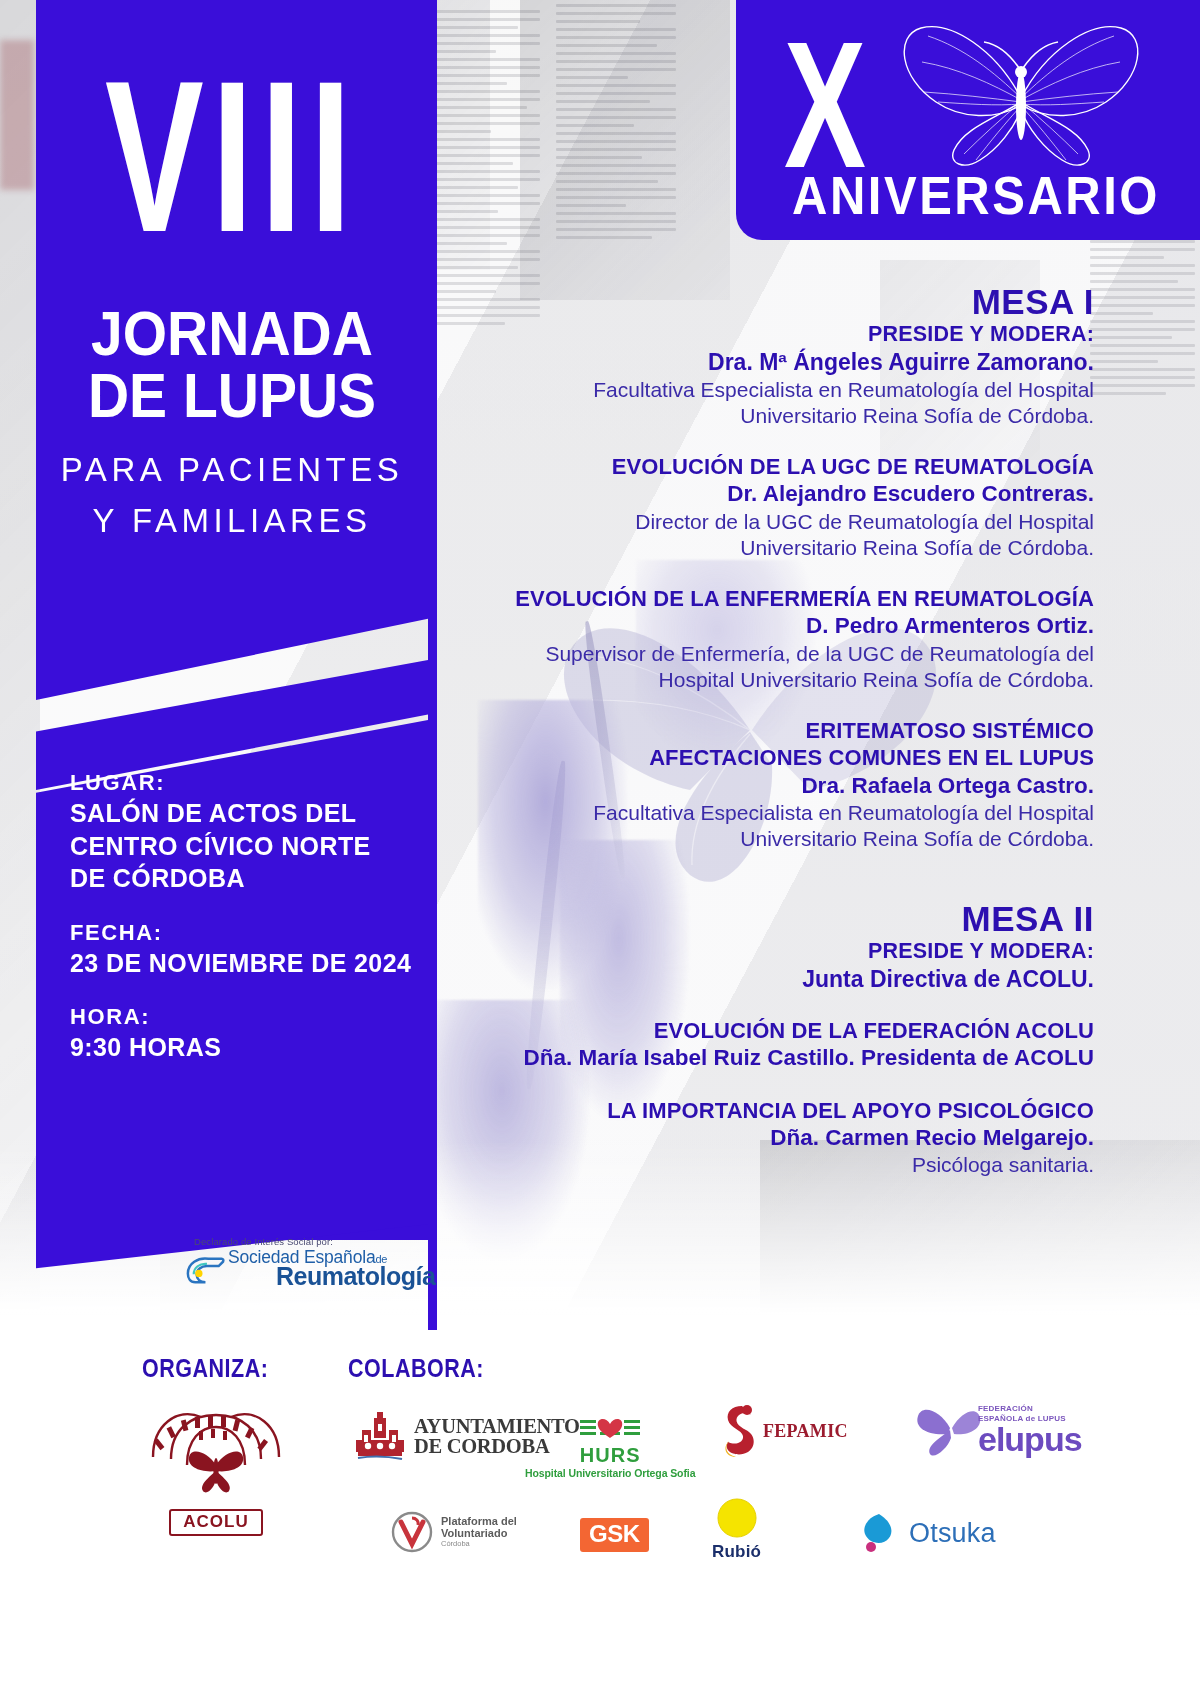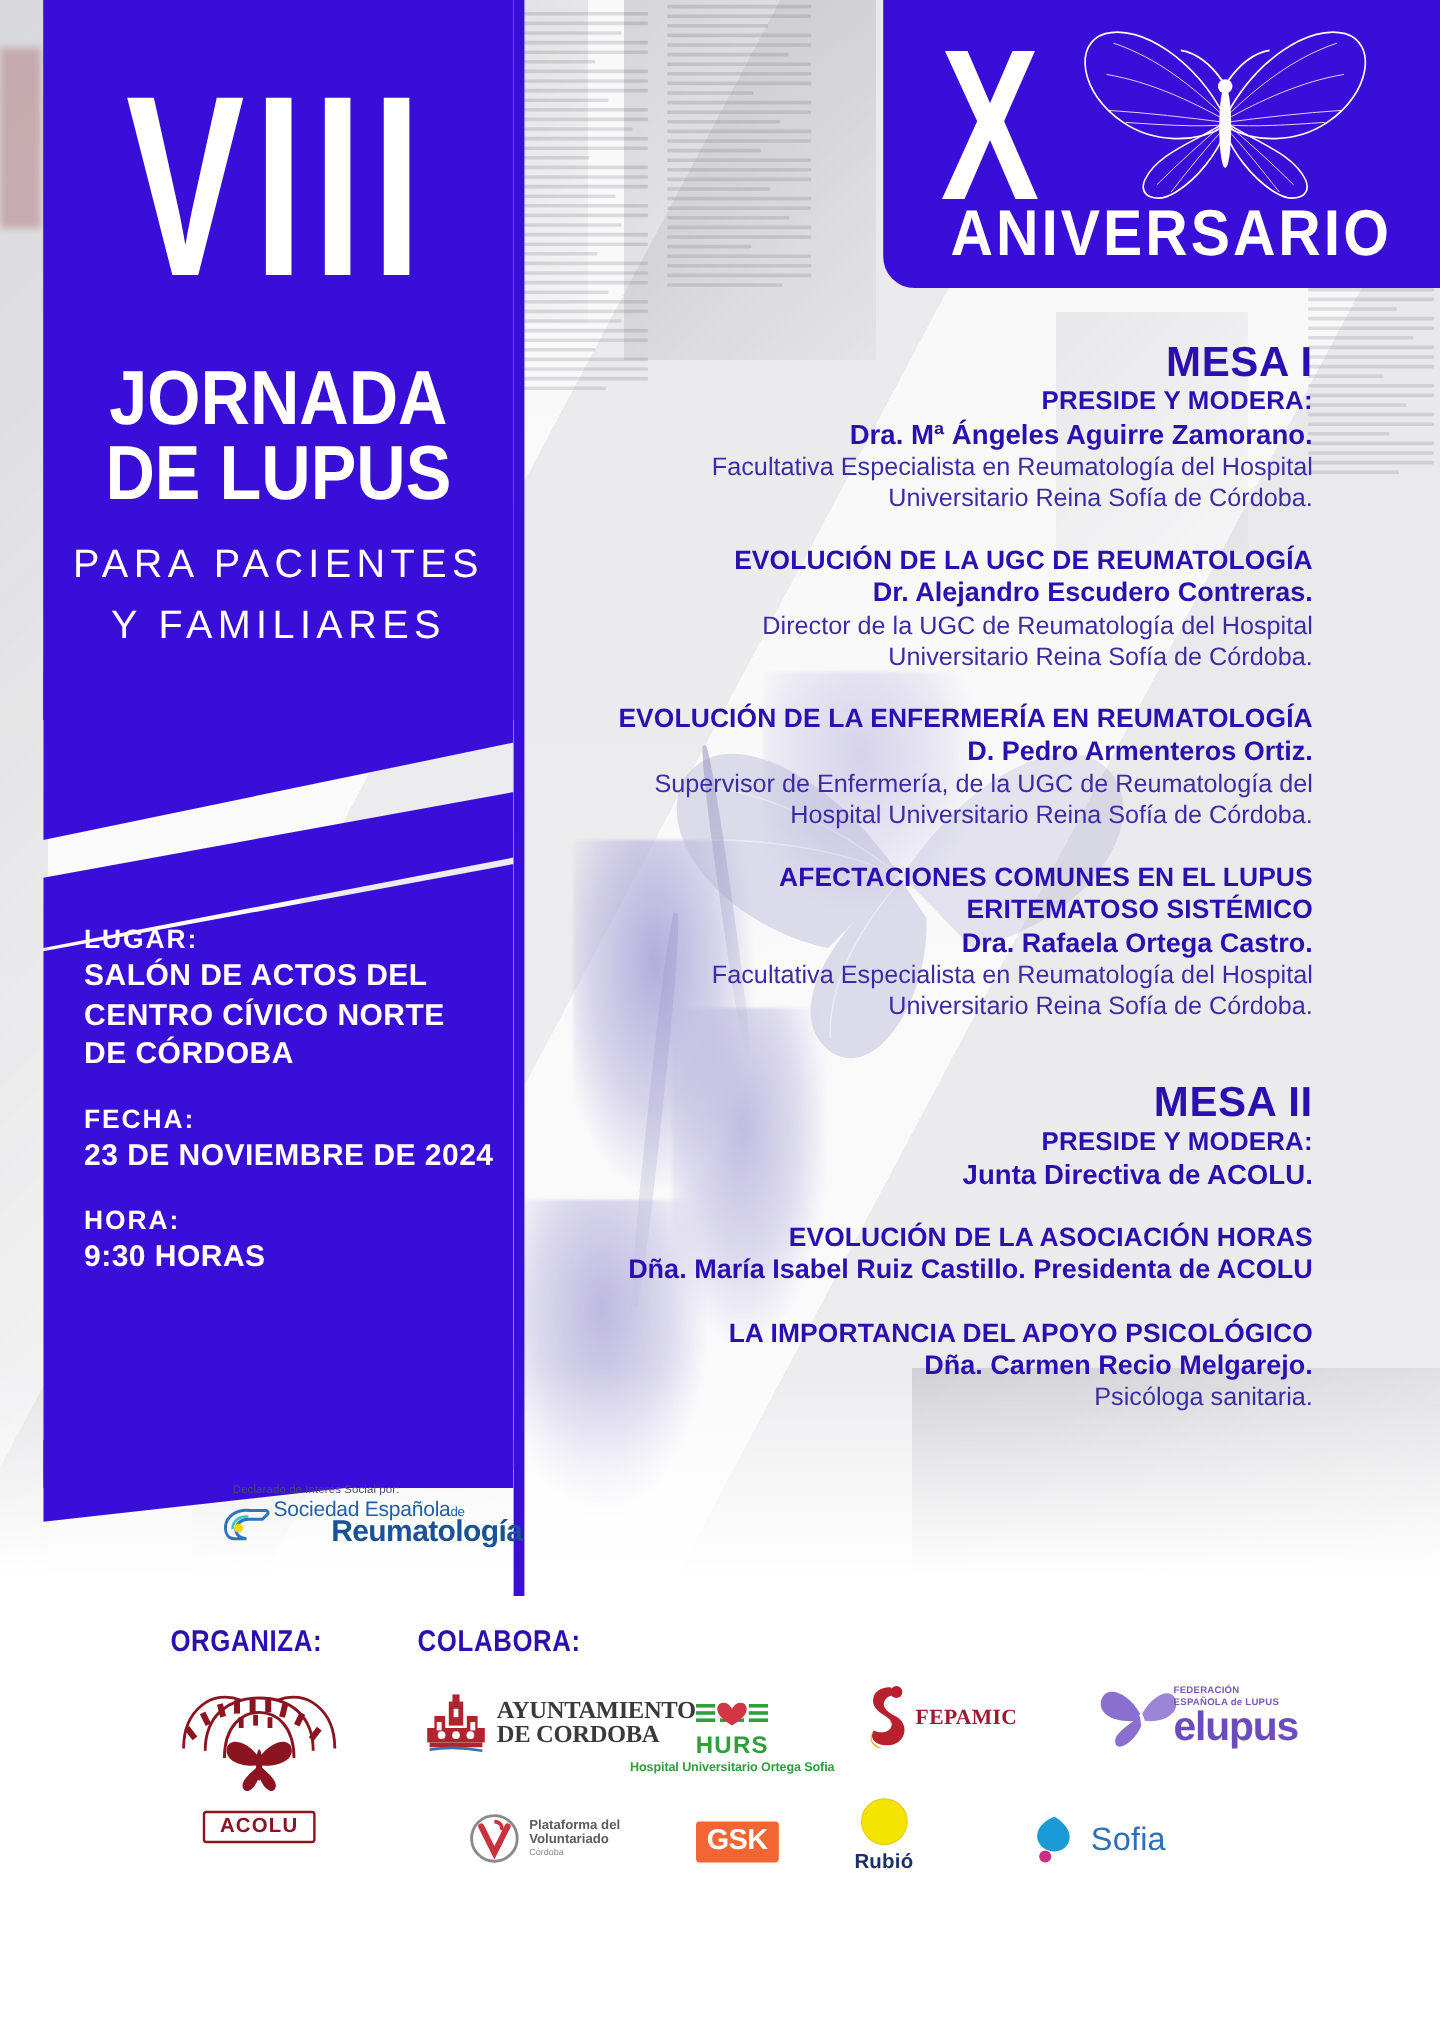--- a/index.html
+++ b/index.html
@@ -459,35 +459,35 @@
       </div>
 
       <div class="talk">
         <div class="talk-title">EVOLUCIÓN DE LA ENFERMERÍA EN REUMATOLOGÍA</div>
         <div class="talk-speaker">D. Pedro Armenteros Ortiz.</div>
         <div class="talk-aff">Supervisor de Enfermería, de la UGC de Reumatología del</div>
         <div class="talk-aff">Hospital Universitario Reina Sofía de Córdoba.</div>
       </div>
 
       <div class="talk">
+        <div class="talk-title">ERITEMATOSO SISTÉMICO</div>
         <div class="talk-title">AFECTACIONES COMUNES EN EL LUPUS</div>
-        <div class="talk-title">ERITEMATOSO SISTÉMICO</div>
         <div class="talk-speaker">Dra. Rafaela Ortega Castro.</div>
         <div class="talk-aff">Facultativa Especialista en Reumatología del Hospital</div>
         <div class="talk-aff">Universitario Reina Sofía de Córdoba.</div>
       </div>
     </div>
 
     <div class="mesa2">
       <div class="mesa-head">MESA II</div>
       <div class="mesa-sub">PRESIDE Y MODERA:</div>
       <div class="mesa-chair">Junta Directiva de ACOLU.</div>
 
       <div class="talk">
-        <div class="talk-title">EVOLUCIÓN DE LA ASOCIACIÓN HORAS</div>
+        <div class="talk-title">EVOLUCIÓN DE LA FEDERACIÓN ACOLU</div>
         <div class="talk-speaker">Dña. María Isabel Ruiz Castillo. Presidenta de ACOLU</div>
       </div>
 
       <div class="talk">
         <div class="talk-title">LA IMPORTANCIA DEL APOYO PSICOLÓGICO</div>
         <div class="talk-speaker">Dña. Carmen Recio Melgarejo.</div>
         <div class="talk-aff">Psicóloga sanitaria.</div>
       </div>
 
     </div>
@@ -629,17 +629,17 @@
         <circle cx="24" cy="20" r="19" fill="none" stroke="#e6d000" stroke-width="1"></circle>
       </svg>
       <div class="rubio-txt">Rubió</div>
     </div>
 
     <div class="logo-row" style="left:855px; top:180px;">
       <svg width="46" height="46" viewBox="0 0 46 46">
         <path d="M24 4 C34 10, 40 20, 34 28 C28 36, 14 34, 10 24 C7 16, 14 7, 24 4 Z" fill="#1a9ad6"></path>
         <circle cx="16" cy="37" r="5" fill="#c9307e"></circle>
       </svg>
-      <div class="otsuka-txt" style="margin-left:8px;">Sofia</div>
+      <div class="otsuka-txt" style="margin-left:8px;">Otsuka</div>
     </div>
 
   </div>
 </div>
 
 </body></html>

